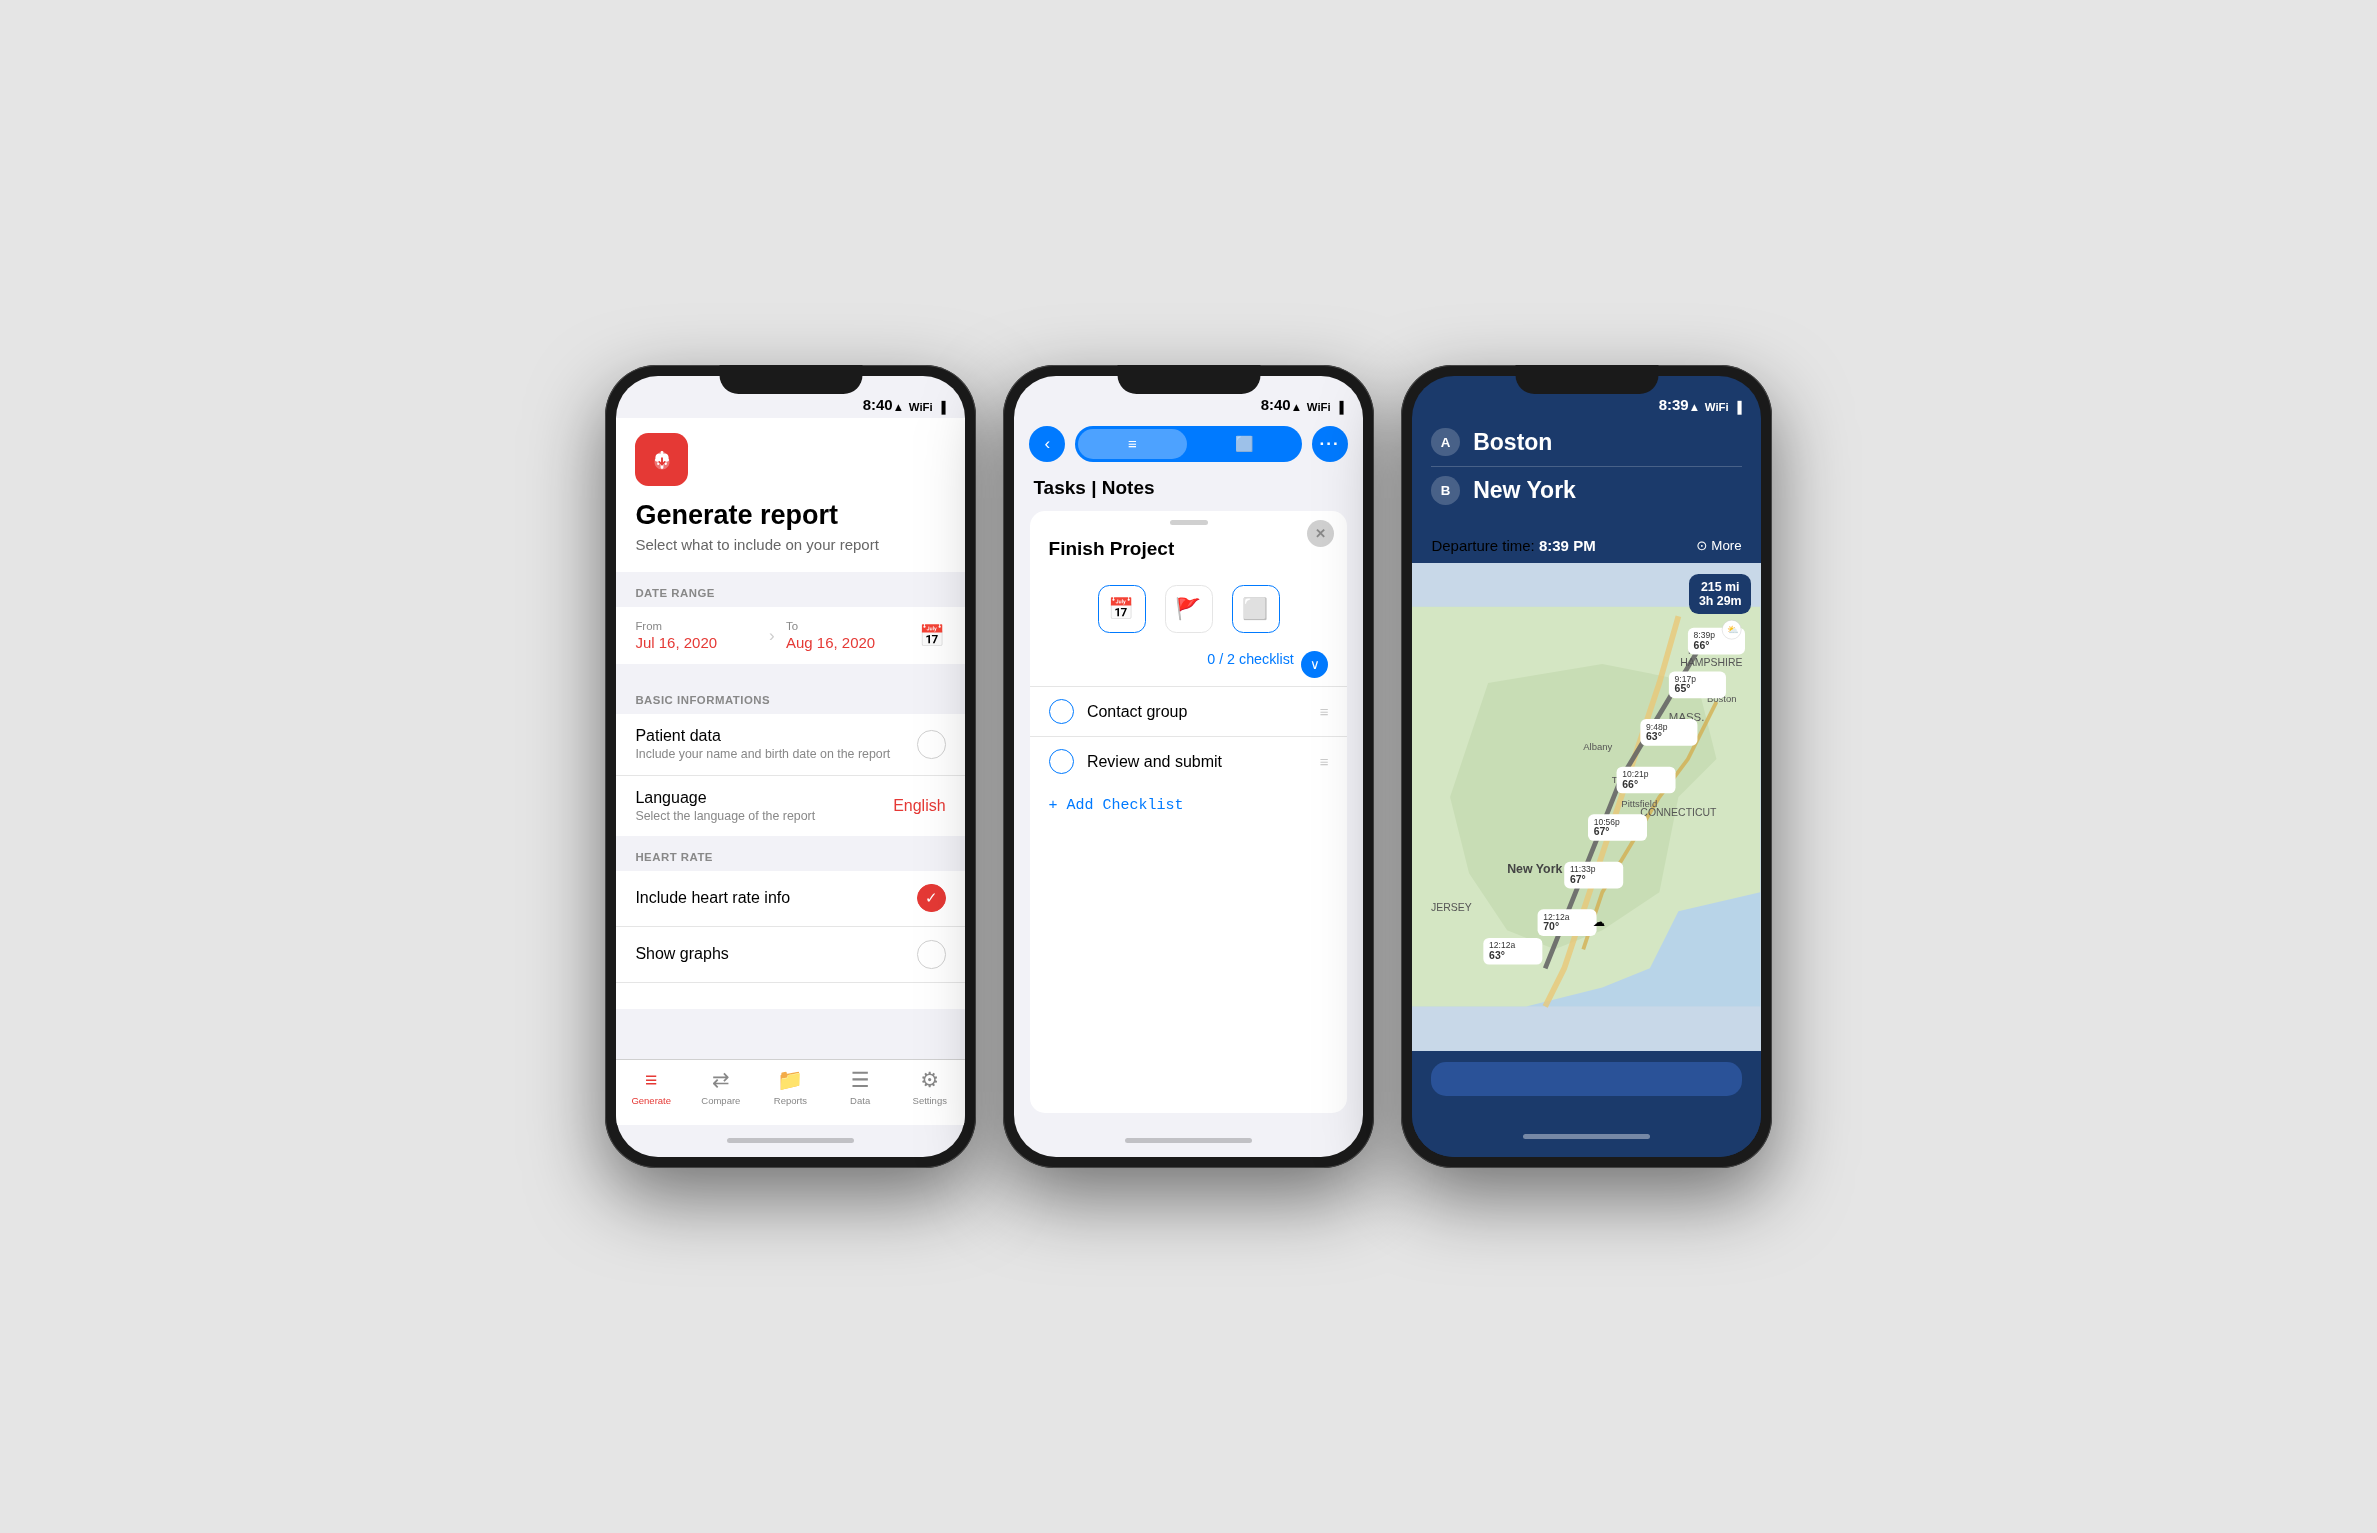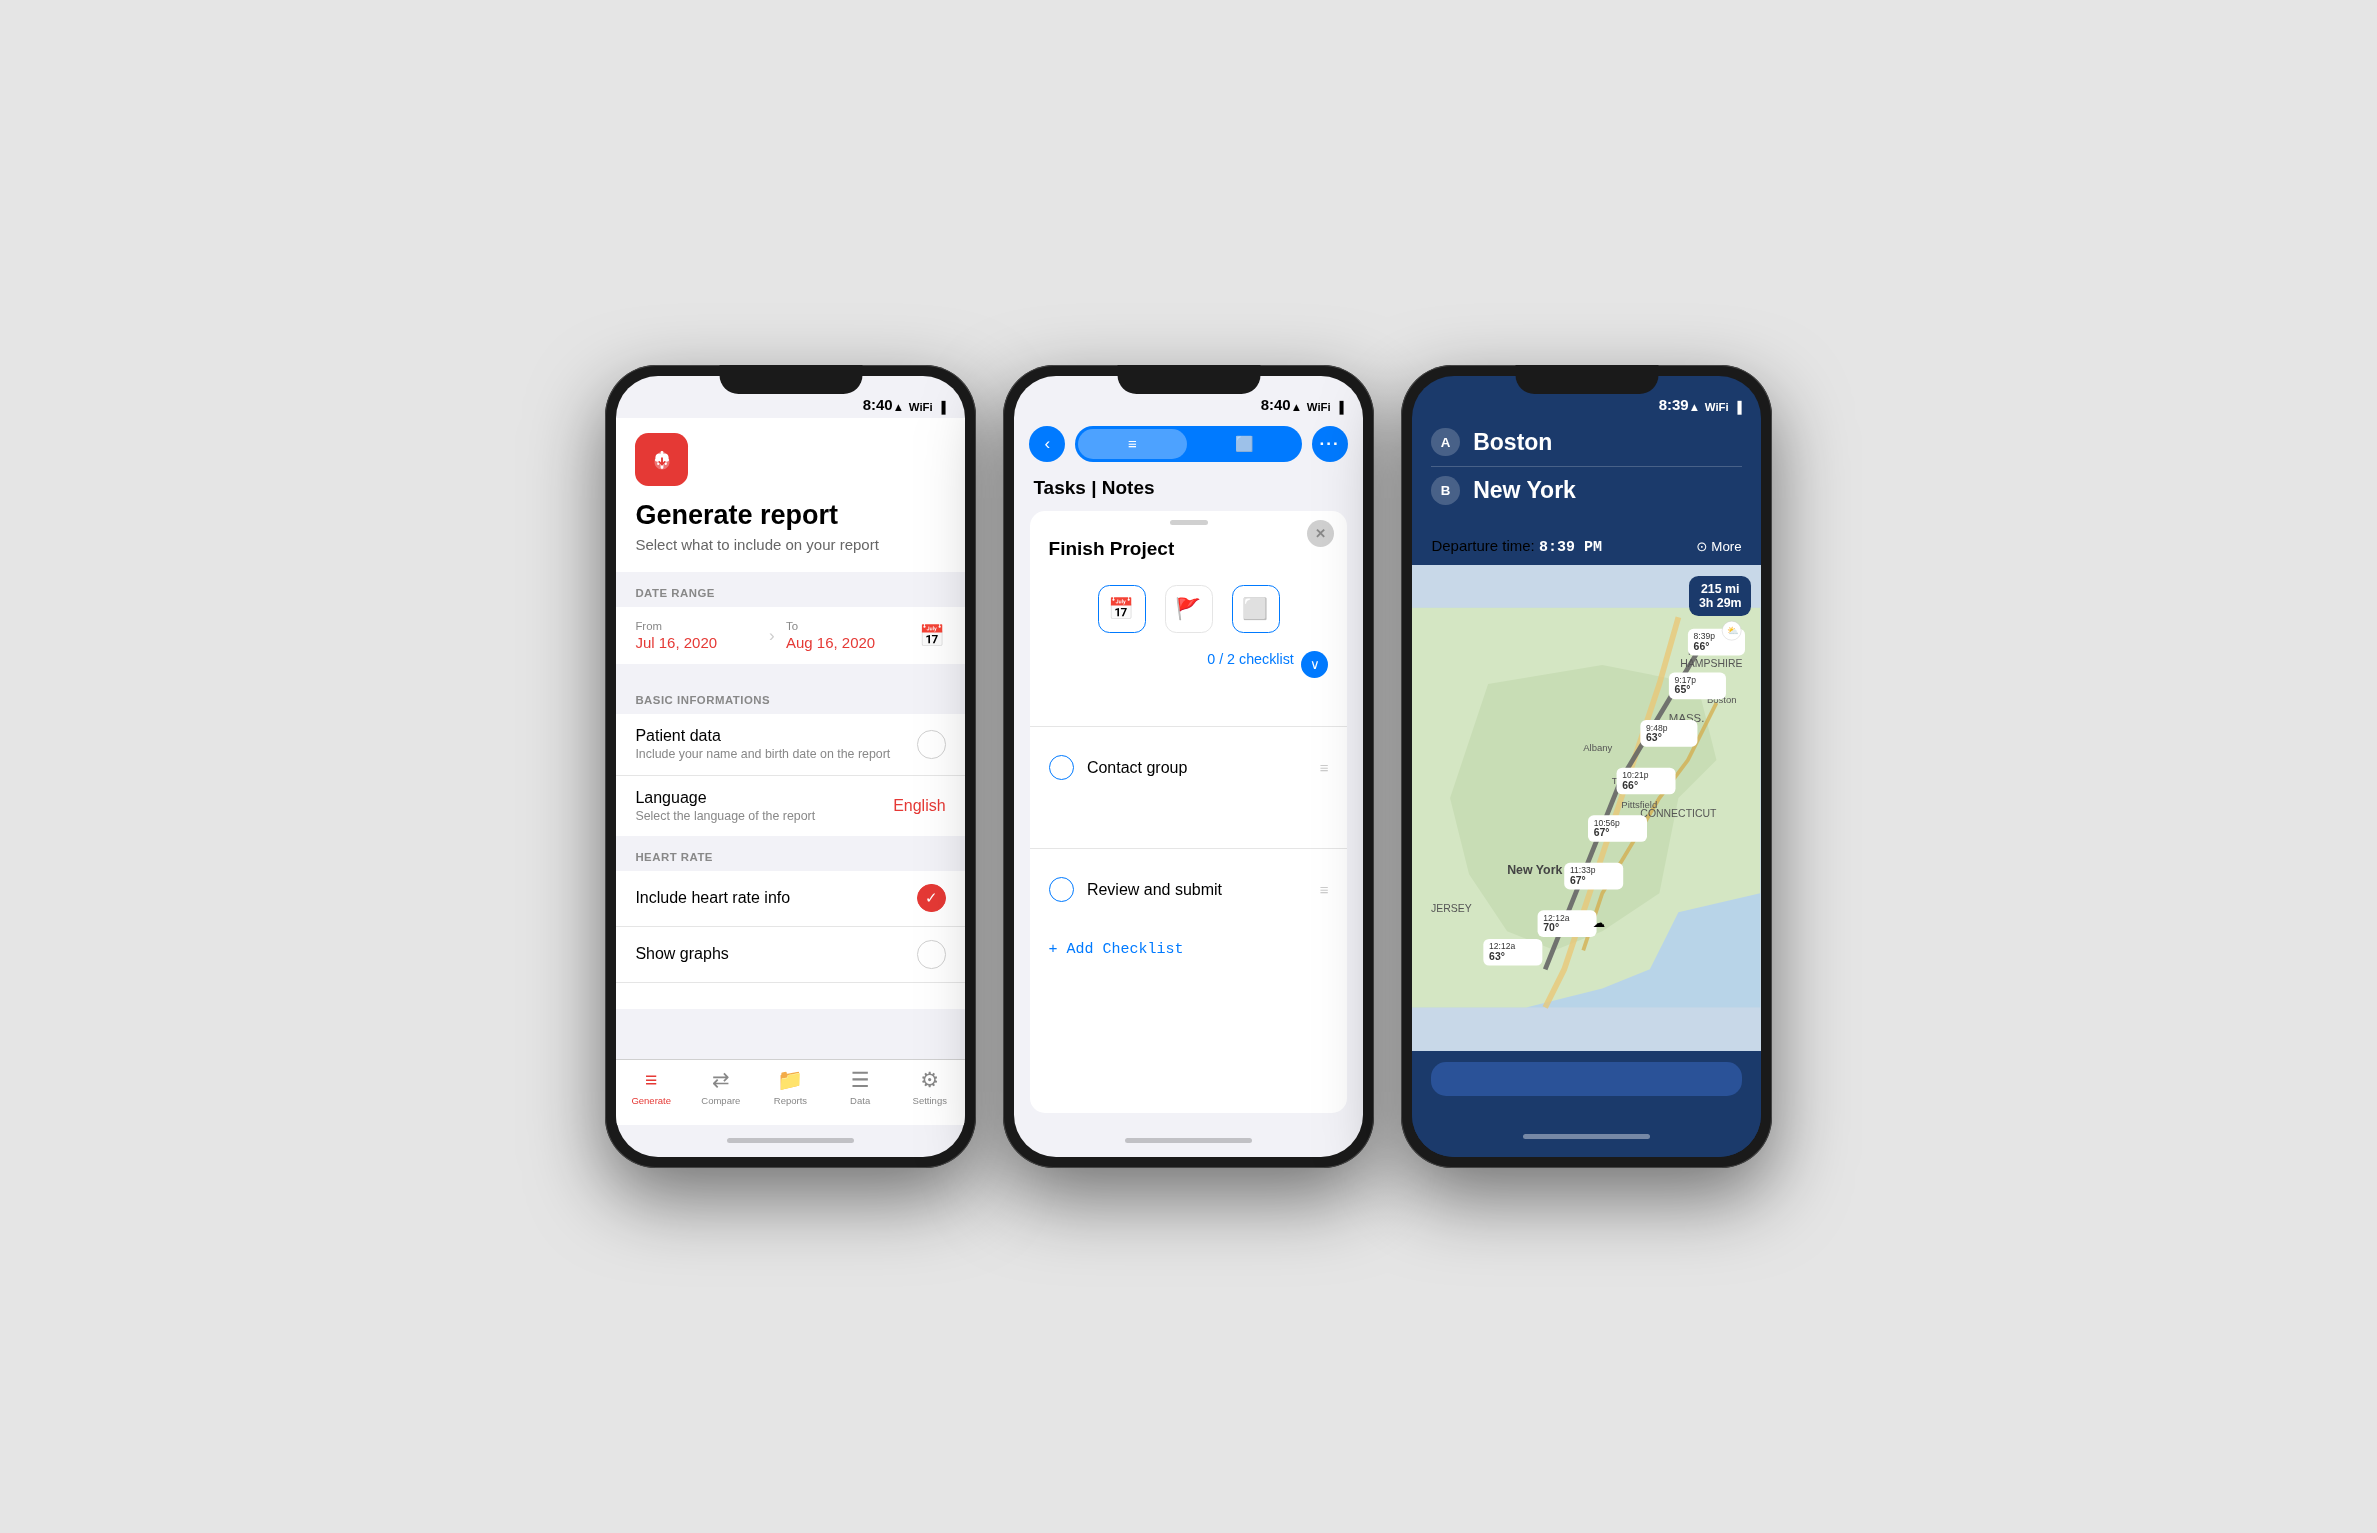--- a/index.html
+++ b/index.html
@@ -364,24 +364,23 @@
       display: flex;
       align-items: center;
       justify-content: center;
       color: #fff;
       font-size: 13.3px;
     }
 
     .checklist-item {
       display: flex;
       align-items: center;
-      padding: 28px 19px;
+      padding: 12px 19px;
       gap: 13.3px;
       border-top: 0.5px solid #e5e5e5;
-      margin-top: 40px;
     }
 
     .check-circle {
       width: 25px;
       height: 25px;
       border-radius: 50%;
       border: 1.9px solid #007aff;
       flex-shrink: 0;
     }
 
@@ -442,21 +441,21 @@
 
     .route-name { font-size: 23px; font-weight: 700; color: #fff; }
 
     .departure-bar {
       display: flex;
       align-items: center;
       justify-content: space-between;
       padding: 7.6px 19px 9.5px;
       background: #1b3a6b;
     }
-    .departure-time { color: #fff; font-weight: 600; font-family: Liberation Mono, monospace; }
+    .departure-time { color: #fff; font-weight: 600; }
 
     .more-link {
       display: flex;
       align-items: center;
       gap: 3.8px;
       color: #fff;
       font-size: 13.3px;
     }
 
     .map-view {

